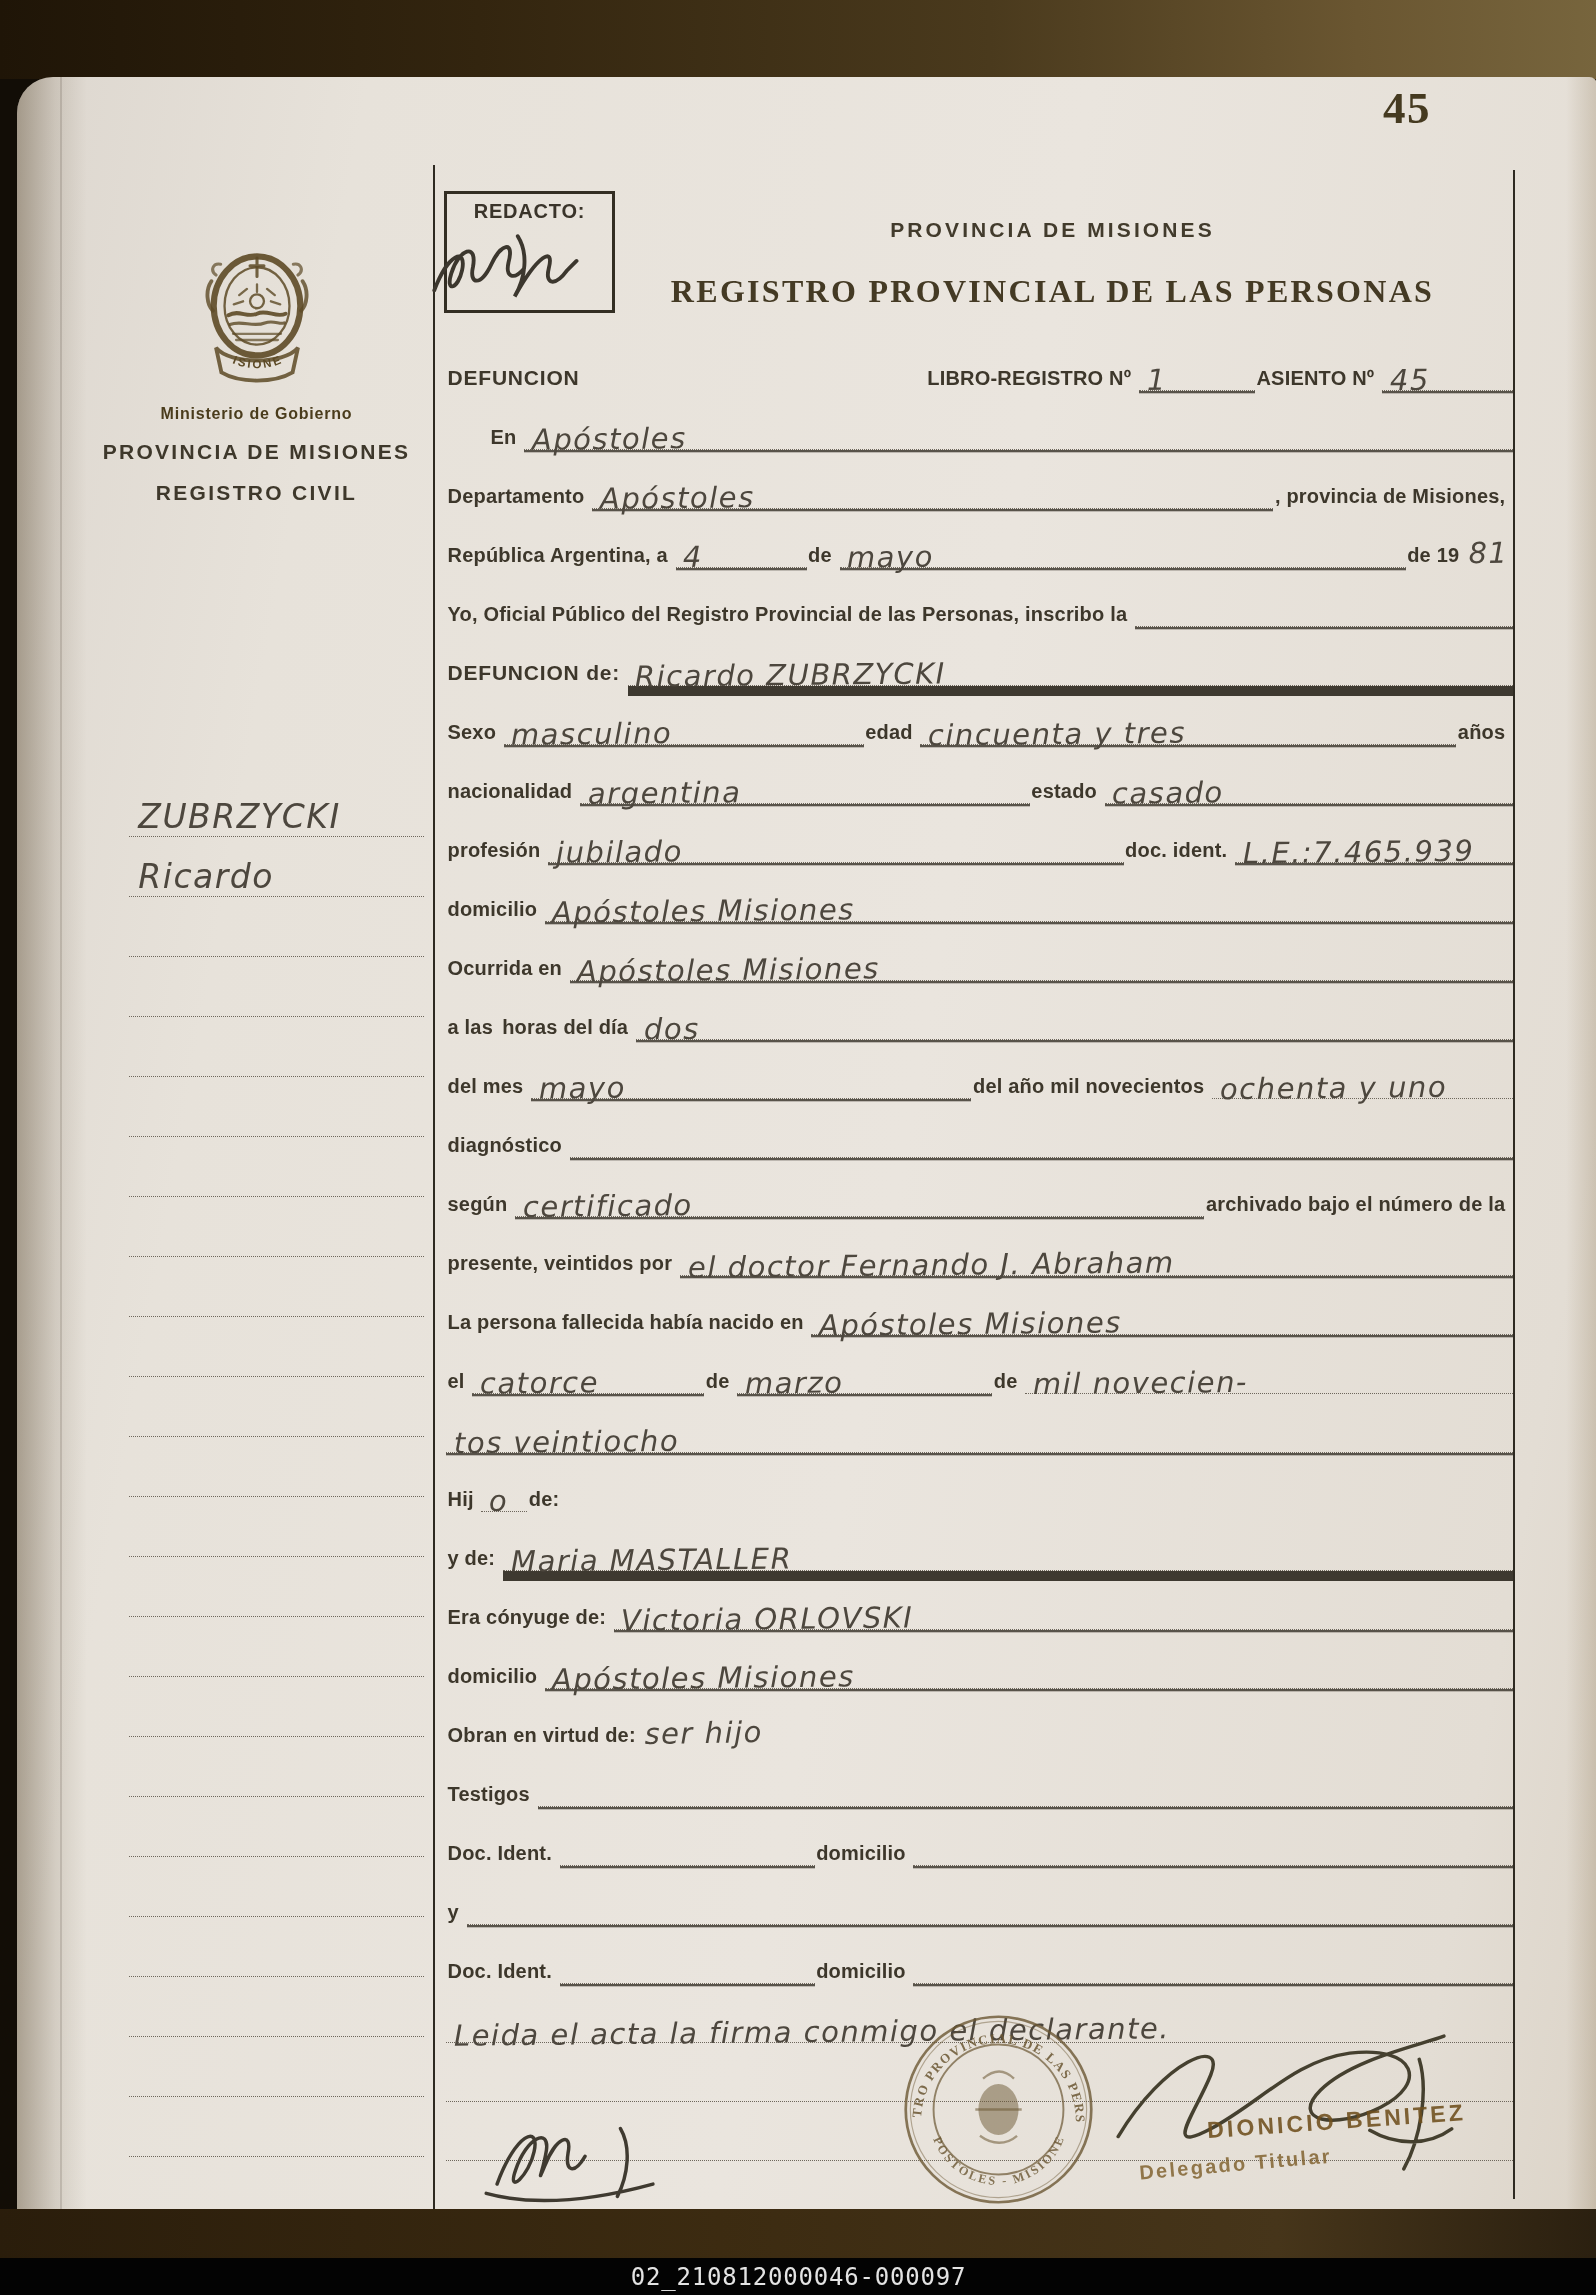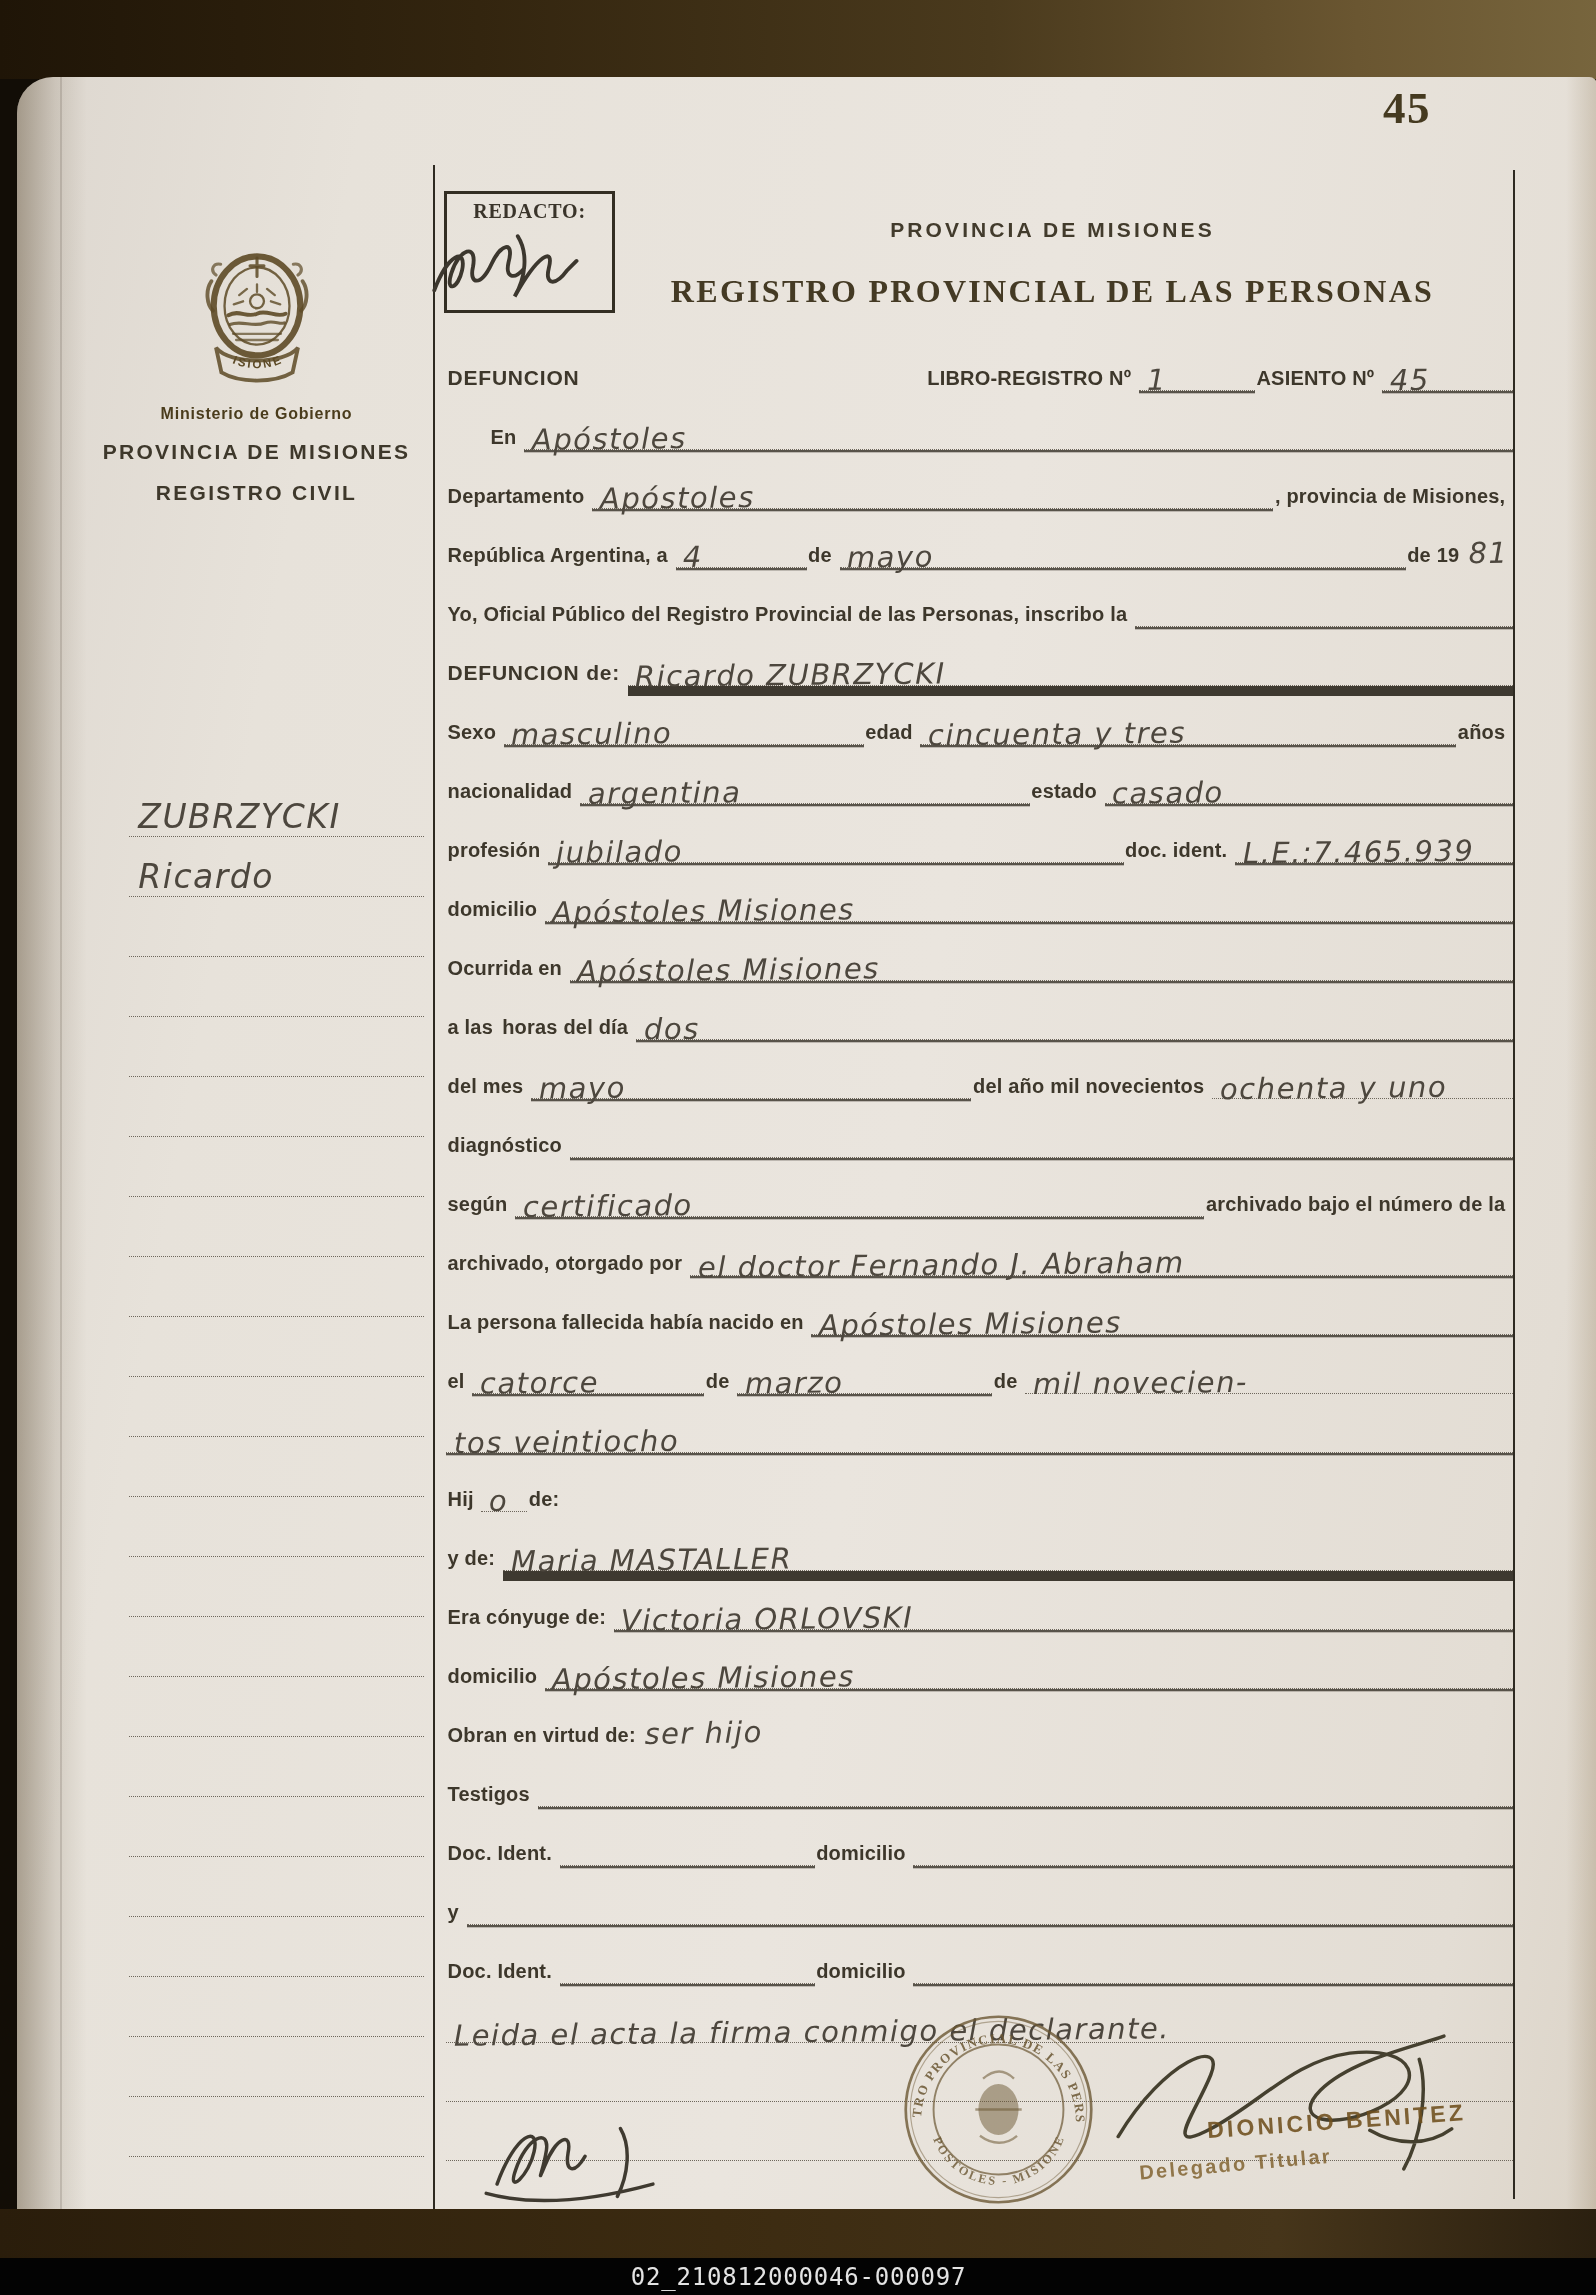--- a/index.html
+++ b/index.html
@@ -30,21 +30,21 @@
   .sb-ministry{margin-top:20px;font-size:16px;font-weight:700;color:#4a3c1c;letter-spacing:0.8px;}
   .sb-prov,.sb-office{margin-top:17px;font-size:21px;font-weight:700;color:#3e382b;letter-spacing:2.3px;}
   #margin-lines{position:absolute;left:112px;top:700px;width:295px;}
   .mline{position:relative;height:59px;border-bottom:1.5px dotted #6e675c;}
   .mline .hw{position:absolute;left:9.3px;bottom:3.1px;font-size:33px;}
   
   .vrule{position:absolute;width:2.3px;background:#2e2a21;}
   .vrule.left{left:416px;top:88px;height:2044px;}
   .vrule.right{left:1496px;top:93px;height:2029px;}
   
-  .redacto{position:absolute;left:427px;top:114px;width:165px;height:116px;border:3.1px solid #332e23;font-family:Liberation Serif, serif;}
+  .redacto{position:absolute;left:427px;top:114px;width:165px;height:116px;border:3.1px solid #332e23;}
   .redacto .rlabel{display:block;text-align:center;margin-top:6.2px;font-size:20px;font-weight:700;
                    color:#3a342a;letter-spacing:0.8px;}
   .redacto svg{position:absolute;left:-21.6px;top:21.6px;overflow:visible;}
   
   .form-header{position:absolute;left:541px;top:141px;width:989px;text-align:center;}
   .fh-prov{font-size:21px;font-weight:700;color:#423b2c;letter-spacing:3.1px;}
   .fh-title{margin-top:31px;font-family:"Liberation Serif",serif;font-weight:700;font-size:32px;
             color:#443a24;letter-spacing:2.3px;white-space:nowrap;}
   
   #form-rows{position:absolute;left:429px;top:255px;width:1067px;}
@@ -265,21 +265,21 @@
           <span class="fill solid" style="flex-grow: 1;"></span>
         </div>
         <div class="form-row">
           <span class="lab">según</span>
           <span class="fill solid" style="flex-grow: 1;">
             <span class="hw fillhw">certificado</span>
           </span>
           <span class="lab">archivado bajo el número de la</span>
         </div>
         <div class="form-row">
-          <span class="lab">archivado, otorgado por</span>
+          <span class="lab">presente, veintidos por</span>
           <span class="fill solid" style="flex-grow: 1;">
             <span class="hw fillhw">el doctor Fernando J. Abraham</span>
           </span>
         </div>
         <div class="form-row">
           <span class="lab">La persona fallecida había nacido en</span>
           <span class="fill solid" style="flex-grow: 1;">
             <span class="hw fillhw">Apóstoles Misiones</span>
           </span>
         </div>

